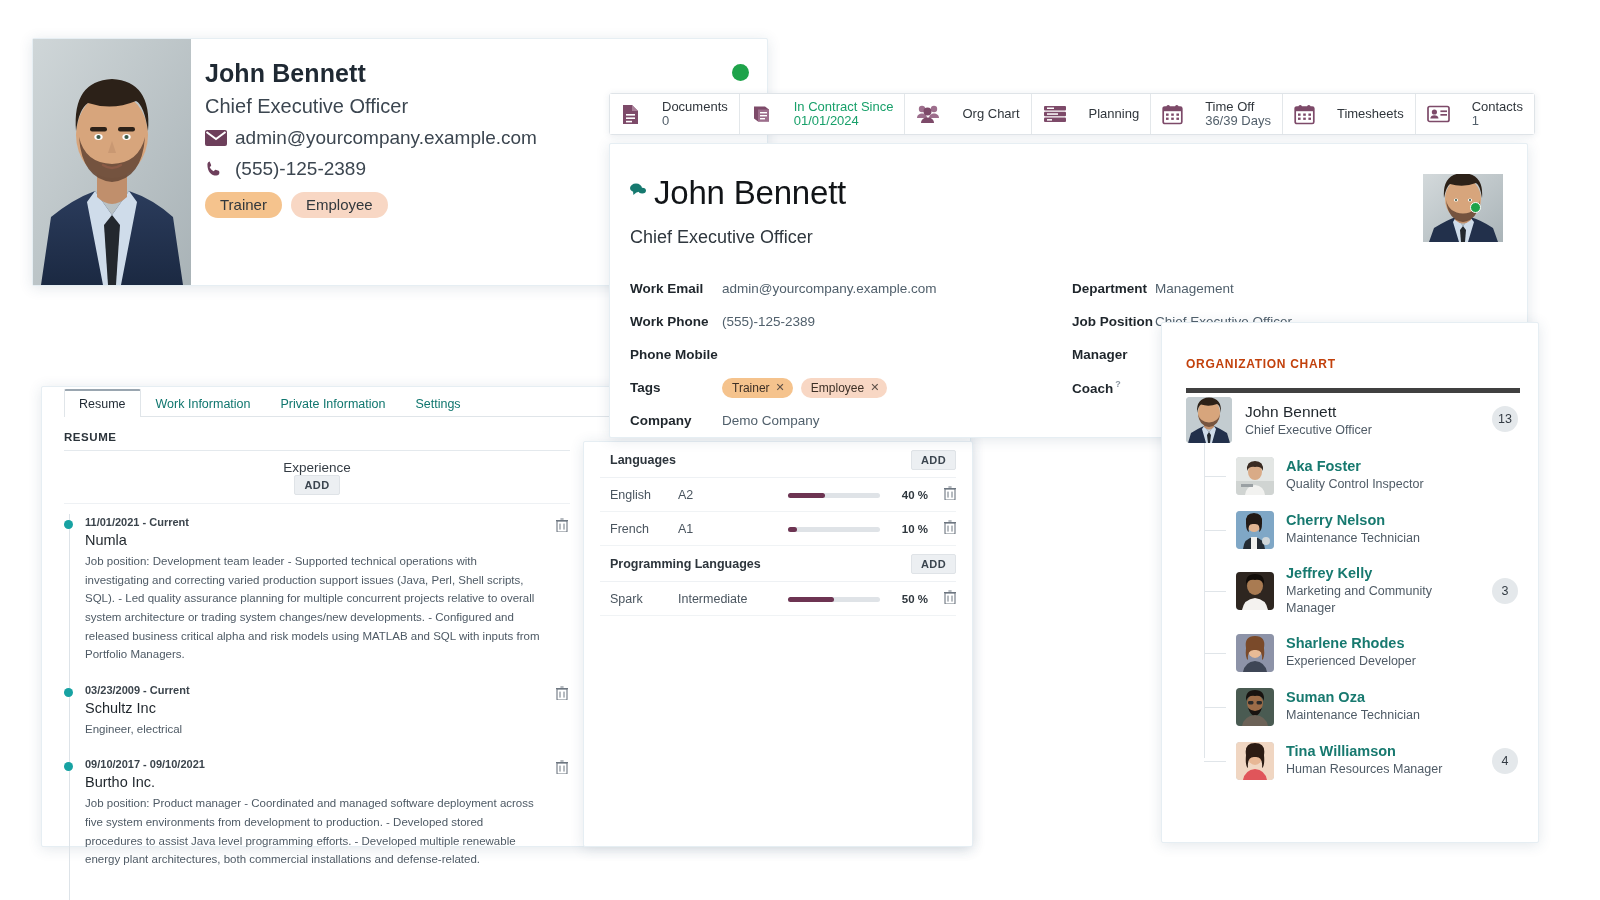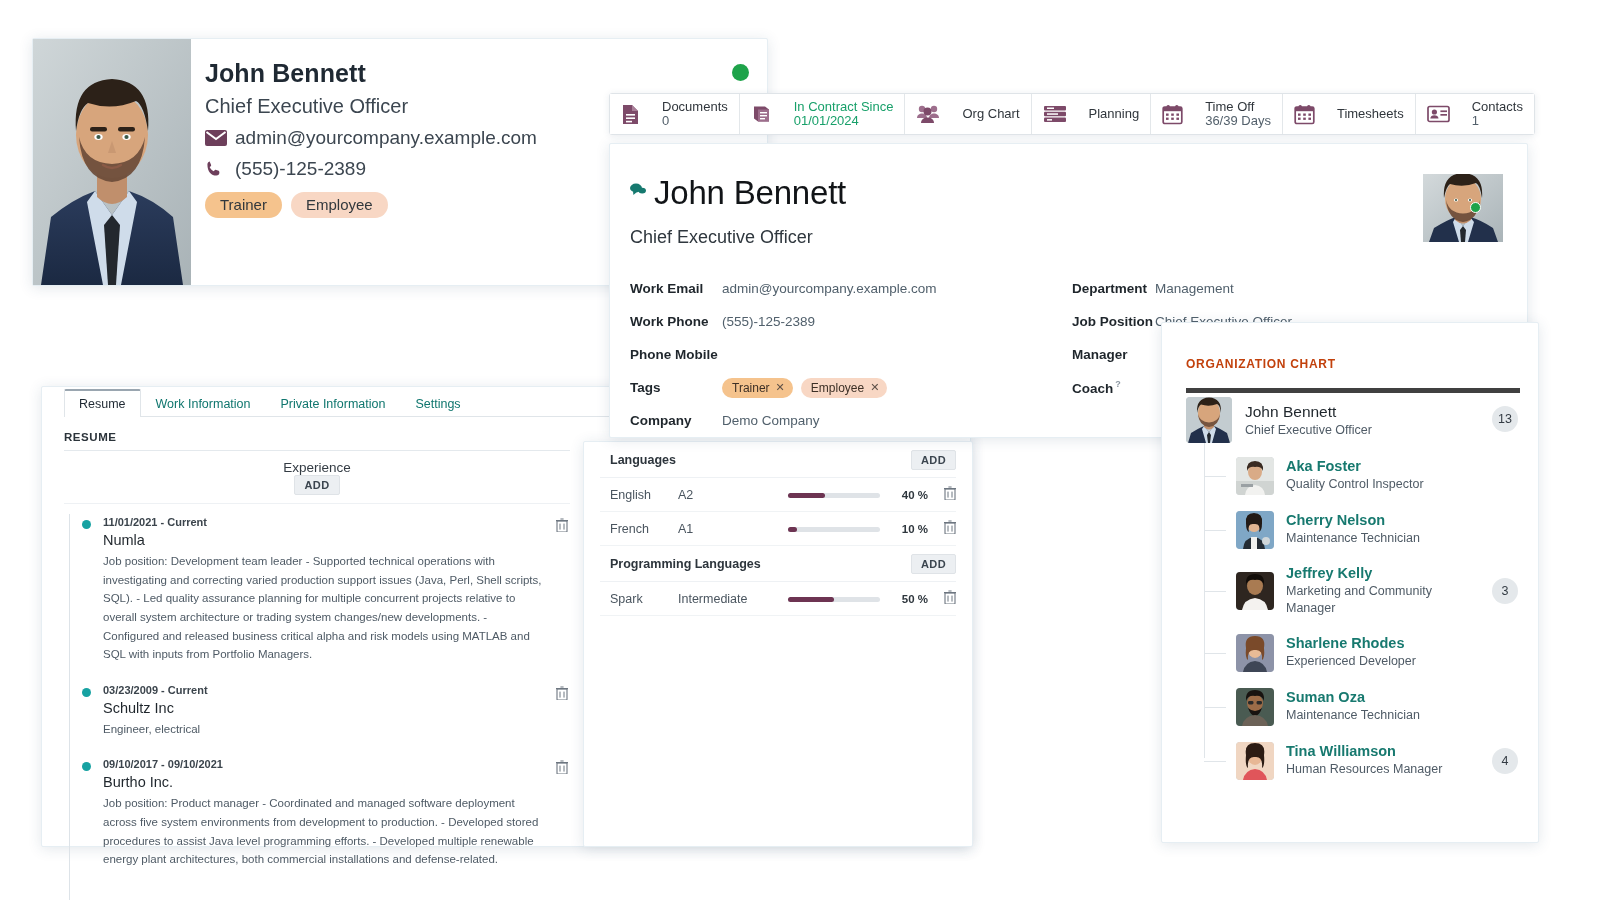--- a/index.html
+++ b/index.html
@@ -134,21 +134,21 @@
   .btn-add {
     font-size: 11px; font-weight: 700; color: #3b454f; letter-spacing: .4px;
     background: #eceff2; border: 1px solid #dfe3e7; border-radius: 2px;
     padding: 3px 9px;
   }
   .timeline { position: relative; padding-left: 21px; margin-top: 6px; }
   .timeline::before {
     content: ""; position: absolute; left: 4.5px; top: 4px; bottom: -18px;
     width: 1px; background: #dde3e8;
   }
-  .tl-item { position: relative; padding: 6px 28px 14px 0; margin-left: 18px; }
+  .tl-item { position: relative; padding: 6px 28px 14px 0; }
   .tl-dot {
     position: absolute; left: -21px; top: 10px; width: 9px; height: 9px;
     border-radius: 50%; background: #17a2a2;
   }
   .tl-date { font-size: 11px; font-weight: 700; color: #3b444c; }
   .tl-org  { font-size: 14.5px; color: #1f262c; margin-top: 4px; }
   .tl-desc { font-size: 11.5px; line-height: 1.62; color: #4e5a65; margin-top: 4px; }
   .tl-trash {
     position: absolute; right: 2px; top: 8px; color: #6d7680;
   }

